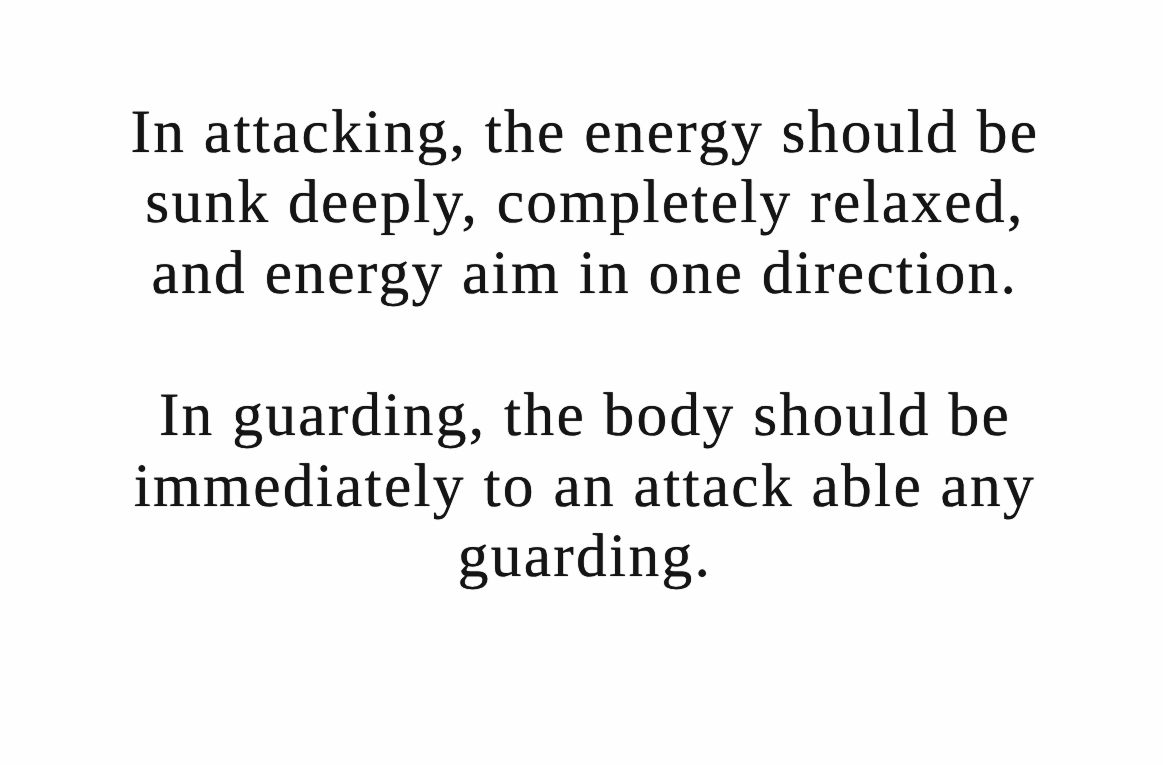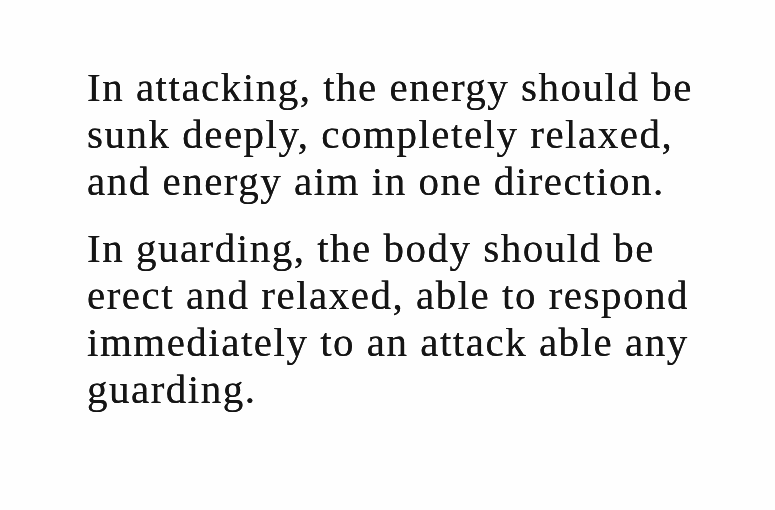--- a/index.html
+++ b/index.html
@@ -19,45 +19,45 @@
   }
   .text-block {
     position: absolute;
     left: 87px;
     top: 64px;
   }
   .paragraph {
     margin: 0;
   }
   .paragraph + .paragraph {
-    margin-top: 20px;
+    margin-top: 48px;
   }
   .line {
     font-size: 41px;
     line-height: 47px;
     font-weight: 400;
     letter-spacing: 1.5px;
     white-space: nowrap;
     
     text-shadow: 0 0 0.6px currentColor;
+    text-align: center;
   }
 </style>
 </head>
 <body style="background: rgb(254, 254, 254); color: rgb(21, 21, 21);">
 
 <div class="slide">
   <div class="text-block">
 
     <div class="paragraph">
       <div class="line">In attacking, the energy should be</div>
       <div class="line">sunk deeply, completely relaxed,</div>
       <div class="line">and energy aim in one direction.</div>
     </div>
 
     <div class="paragraph">
       <div class="line">In guarding, the body should be</div>
-      <div class="line">erect and relaxed, able to respond</div>
       <div class="line">immediately to an attack able any</div>
       <div class="line">guarding.</div>
     </div>
 
   </div>
 </div>
 
 </body></html>

